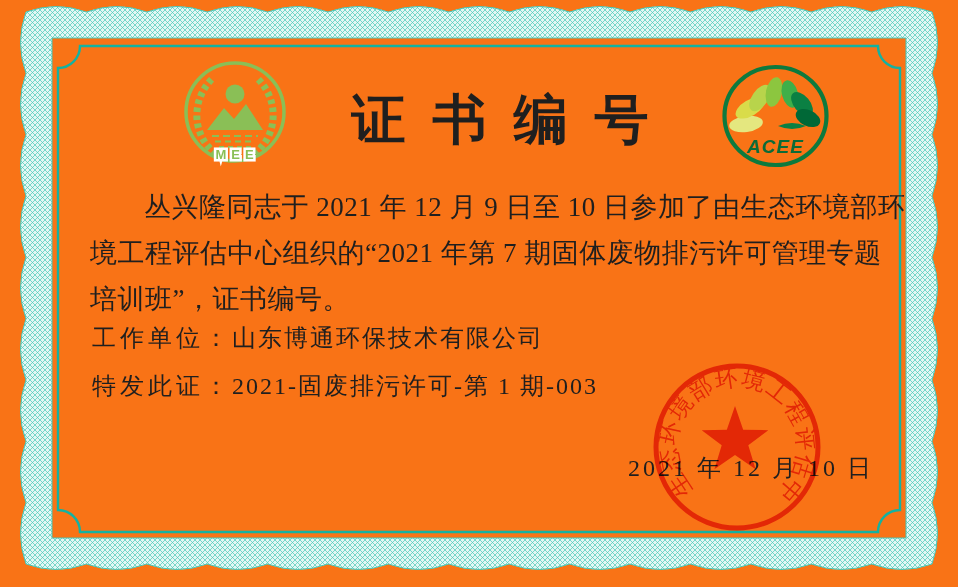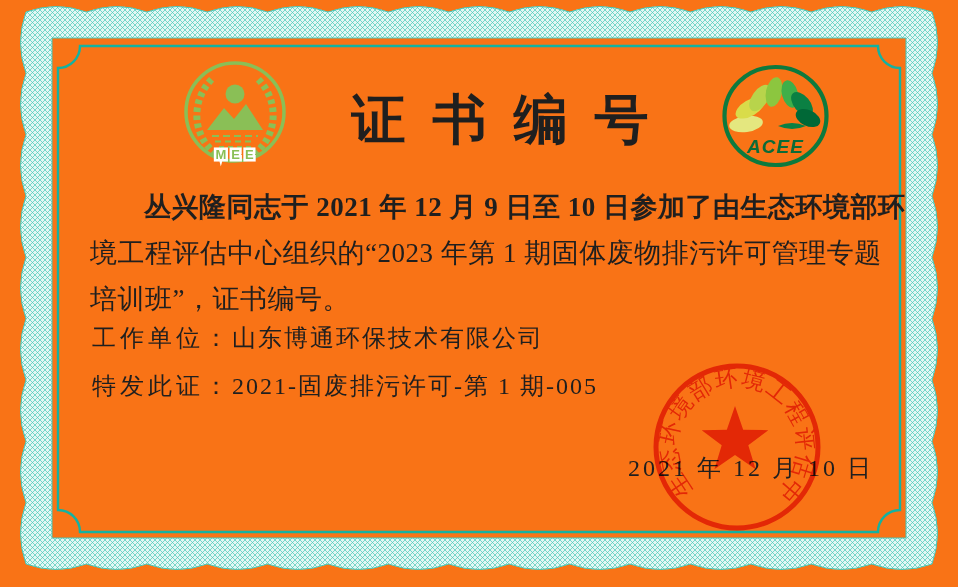--- a/index.html
+++ b/index.html
@@ -26,21 +26,21 @@
   .acee-ring{stroke:var(--acee-green); fill:none; stroke-width:4.2;}
   .acee-label{fill:#0c6b38; font-family:"Liberation Sans","DejaVu Sans",sans-serif;
     font-size:19px; font-weight:bold; font-style:italic; letter-spacing:1px; text-anchor:middle;}
   .cert-title{
     position:absolute; left:310px; top:84px; width:380px; text-align:center;
     font-size:54px; font-weight:bold; letter-spacing:0.5em; text-indent:0.5em;
     color:var(--ink); white-space:nowrap;
   }
   .body-text{position:absolute; left:90px; top:184px; font-size:27px; line-height:46px;
     letter-spacing:0.5px; white-space:nowrap;}
-  .body-text .line:first-child{text-indent:2em;font-weight:bold;}
+  .body-text .line:first-child{text-indent:2em;}
   .field{position:absolute; left:92px; font-size:24px; letter-spacing:2px; white-space:nowrap;}
   .field .label{letter-spacing:4px;}
   .field-1{top:322px;}
   .field-2{top:370px;}
   .date-line{position:absolute; left:628px; top:452px; font-size:24px; letter-spacing:3px;
     white-space:nowrap; z-index:2;}
   .seal-svg{position:absolute; left:645px; top:353px; width:190px; height:190px;
     mix-blend-mode:multiply; opacity:0.92; z-index:3;}
   .seal-ring{fill:none; stroke:var(--seal-red); stroke-width:5;}
   .seal-star{fill:var(--seal-red);}
@@ -89,29 +89,29 @@
       <ellipse fill="#3faf49" cx="72" cy="32" rx="14" ry="8" transform="rotate(-105 72 32)"></ellipse>
       <ellipse fill="#0b8043" cx="84" cy="42" rx="14" ry="8" transform="rotate(-130 84 42)"></ellipse>
       <ellipse fill="#006837" cx="90" cy="56" rx="13" ry="8" transform="rotate(-155 90 56)"></ellipse>
       <path fill="#0b8043" d="M 60 64 Q 74 58 88 64 Q 74 70 60 64 Z"></path>
     </g>
     <text class="acee-label" x="57.5" y="91">ACEE</text>
   </svg>
 
   <div class="body-text">
     <div class="line">丛兴隆同志于 2021 年 12 月 9 日至 10 日参加了由生态环境部环</div>
-    <div class="line">境工程评估中心组织的“2023 年第 1 期固体废物排污许可管理专题</div>
+    <div class="line">境工程评估中心组织的“2021 年第 7 期固体废物排污许可管理专题</div>
     <div class="line">培训班”，证书编号。</div>
   </div>
 
   <div class="field field-1">
     <span class="label">工作单位：</span><span class="value">山东博通环保技术有限公司</span>
   </div>
   <div class="field field-2">
-    <span class="label">特发此证：</span><span class="value">2021-固废排污许可-第 1 期-005</span>
+    <span class="label">特发此证：</span><span class="value">2021-固废排污许可-第 1 期-003</span>
   </div>
 
   <div class="date-line">2021 年 12 月 10 日</div>
 
   <svg class="seal-svg" viewBox="0 0 190 190">
     <circle class="seal-ring" cx="92" cy="94" r="81"></circle>
     <polygon class="seal-star" transform="translate(90 88)" points="0,-35 8.2,-11.3 33.3,-10.8 13.3,4.3 20.6,28.3 0,14 -20.6,28.3 -13.3,4.3 -33.3,-10.8 -8.2,-11.3"></polygon>
     <path id="sealArc" fill="none" d="M 48.9 137.1 A 61 61 0 1 1 135.1 137.1"></path>
     <text class="seal-arc-text">
       <textPath href="#sealArc" startOffset="0">生态环境部环境工程评估中心</textPath>

